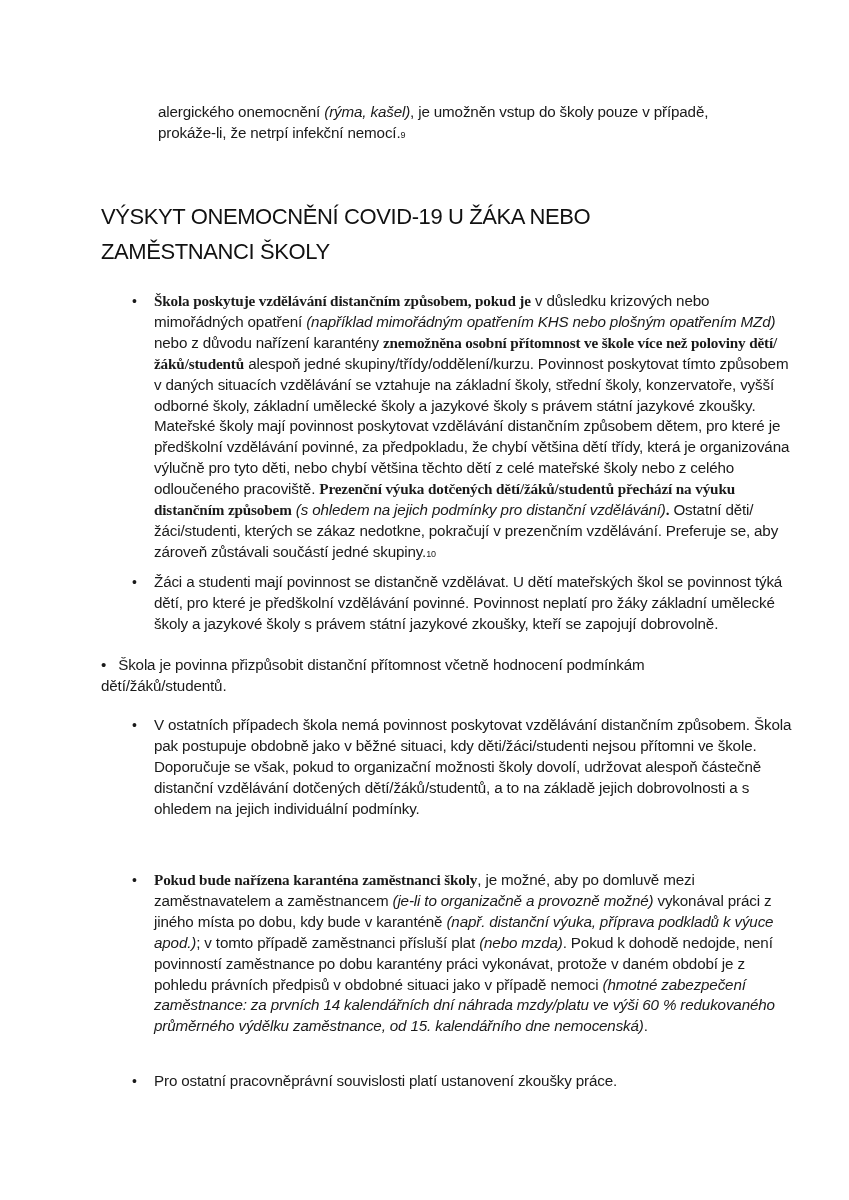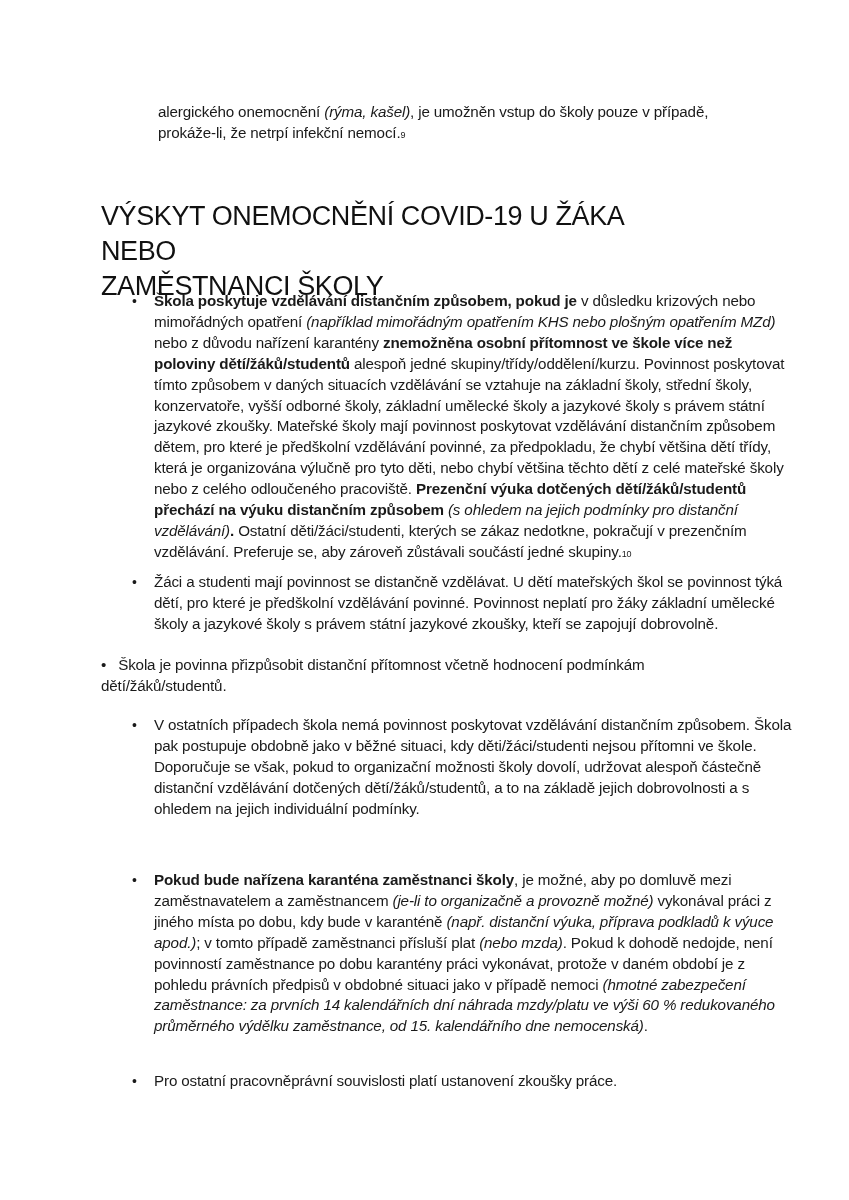--- a/index.html
+++ b/index.html
@@ -1,25 +1,25 @@
 <!DOCTYPE html>
 <html><head>
 <meta charset="utf-8">
 <style>
   html, body { margin: 0; padding: 0; background: #ffffff; }
   body { width: 849px; height: 1200px; position: relative; overflow: hidden;
          font-family: "Liberation Sans", "DejaVu Sans", sans-serif; color: #1a1a1a; }
   .page { position: absolute; left: 0; top: 0; width: 679px; height: 1200px; }
   .txt { font-size: 15.2px; line-height: 20.9px; letter-spacing: -0.15px; }
   .blk { position: absolute; }
-  .heading { position: absolute; left: 101px; font-size: 27px; line-height: 35px; font-weight: normal; letter-spacing: -0.4px; color: #111; }
+  .heading { position: absolute; left: 101px; font-size: 22px; line-height: 35px; font-weight: normal; letter-spacing: -0.4px; color: #111; }
   .li { position: absolute; }
   .bullet { position: absolute; font-size: 14px; line-height: 20.9px; }
   .sup { font-size: 9px; vertical-align: baseline; }
-  b { font-weight: bold; }
+  b { font-weight: bold; font-family: Liberation Serif, serif; }
   i { font-style: italic; }
 </style>
 </head>
 <body>
 
 <div class="page">
 
   <div class="blk txt" style="left:158px; top:102px; width:620px;">
     <div><span>alergického onemocnění </span><i>(rýma, kašel)</i><span>, je umožněn vstup do školy pouze v případě,</span></div>
     <div><span>prokáže-li, že netrpí infekční nemocí.</span><span class="sup">9</span></div>

